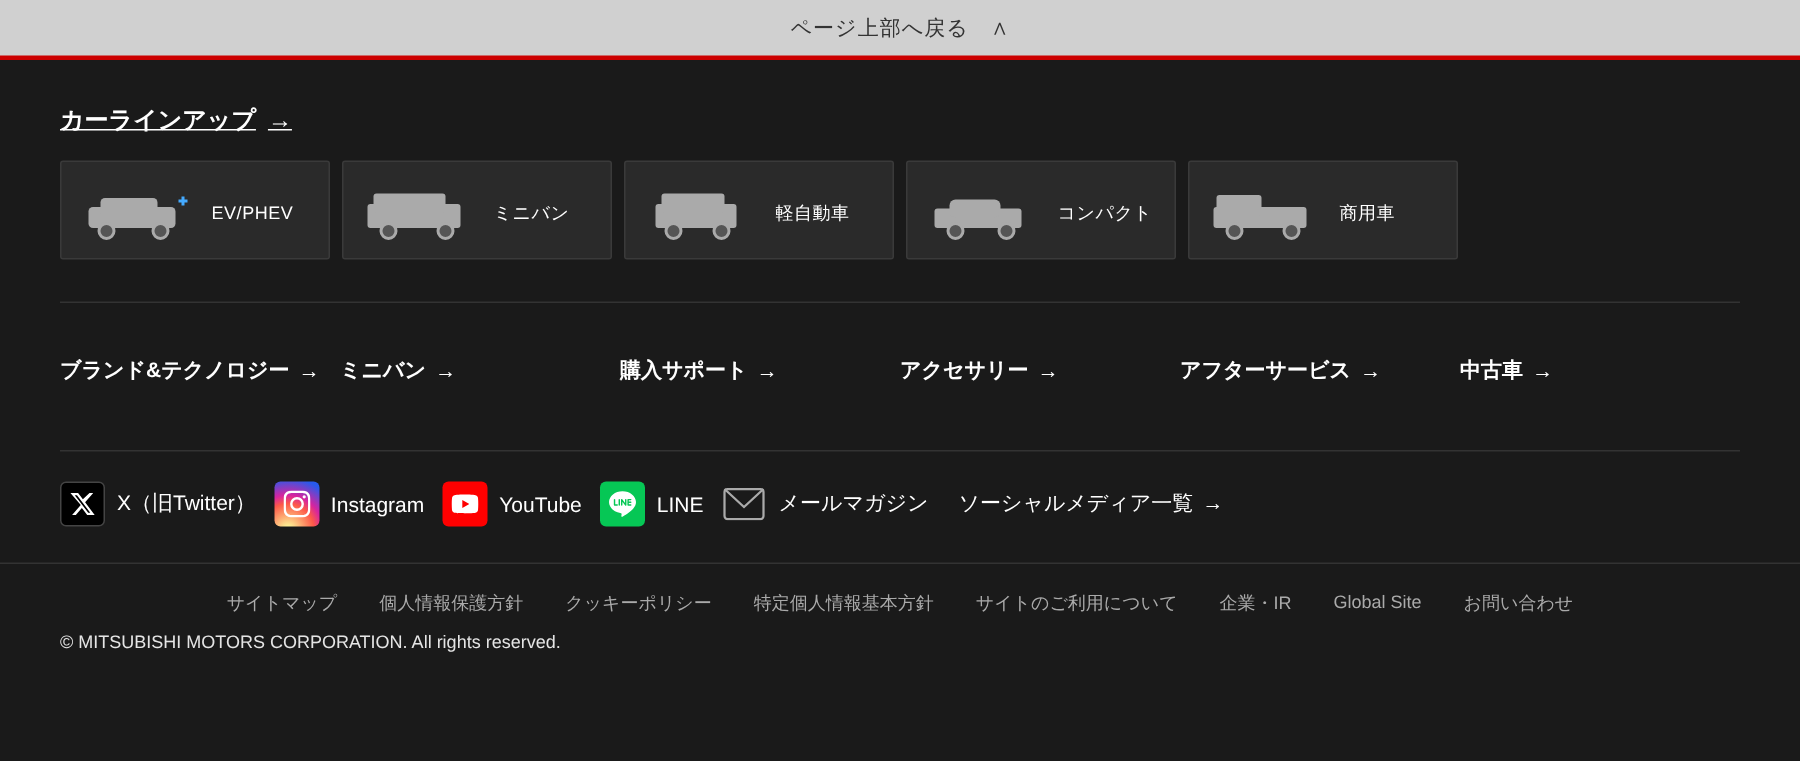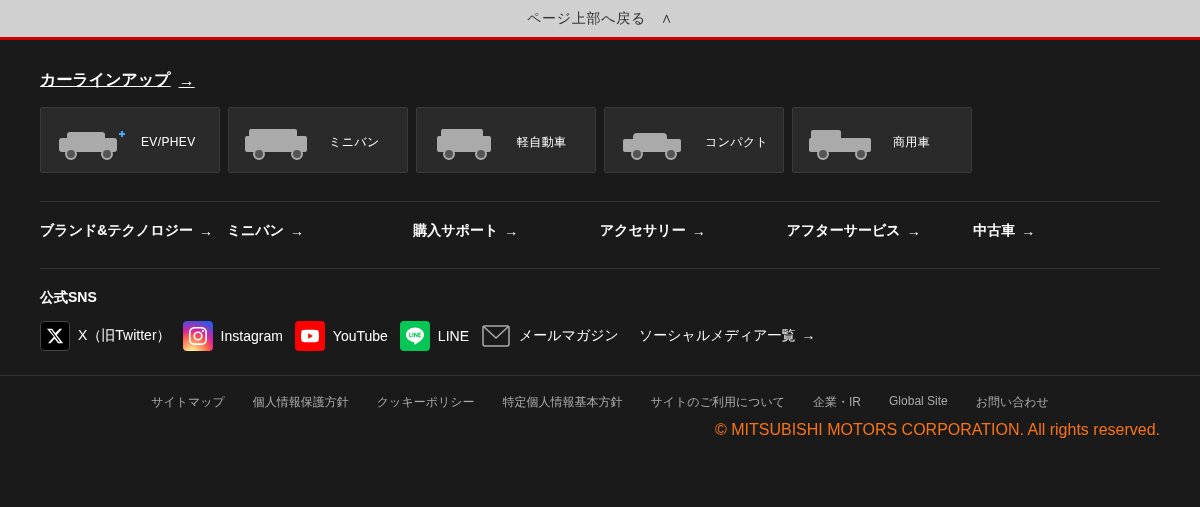--- a/index.html
+++ b/index.html
@@ -72,23 +72,23 @@
       color: #ffffff;
       font-size: 12px;
       text-align: center;
       letter-spacing: 0.03em;
     }
 
     
     .nav-links {
       display: flex;
       gap: 0;
-      margin-bottom: 28px;
+      margin-bottom: 44px;
       border-top: 1px solid #333;
-      padding-top: 20px;
+      padding-top: 36px;
     }
 
     .nav-link-item {
       color: #ffffff;
       font-size: 14px;
       font-weight: bold;
       cursor: pointer;
       display: flex;
       align-items: center;
       gap: 6px;
@@ -181,23 +181,23 @@
     }
 
     .bottom-link {
       color: #aaa;
       font-size: 12px;
       cursor: pointer;
       white-space: nowrap;
     }
 
     .copyright {
-      text-align: right;
-      color: #f97316;
-      font-size: 16px;
+      text-align: left;
+      color: #e5e5e5;
+      font-size: 12px;
     }
   </style>
 </head>
 <body>
 
 <div class="top-bar">
   <span>ページ上部へ戻る　∧</span>
 </div>
 
 <div class="footer-main">
@@ -285,21 +285,20 @@
       <span>アフターサービス</span>
       <span>→</span>
     </div>
     <div class="nav-link-item">
       <span>中古車</span>
       <span>→</span>
     </div>
   </div>
 
   <div class="sns-section">
-    <div class="sns-title">公式SNS</div>
     <div class="sns-links">
 
       <div class="sns-item">
         <div class="sns-icon sns-icon-x">
           <svg width="18" height="18" viewBox="0 0 24 24" fill="white">
             <path d="M18.244 2.25h3.308l-7.227 8.26 8.502 11.24H16.17l-4.714-6.231-5.401 6.231H2.74l7.73-8.835L1.254 2.25H8.08l4.259 5.632L18.244 2.25zm-1.161 17.52h1.833L7.084 4.126H5.117L17.083 19.77z"></path>
           </svg>
         </div>
         <span>X（旧Twitter）</span>
       </div>

